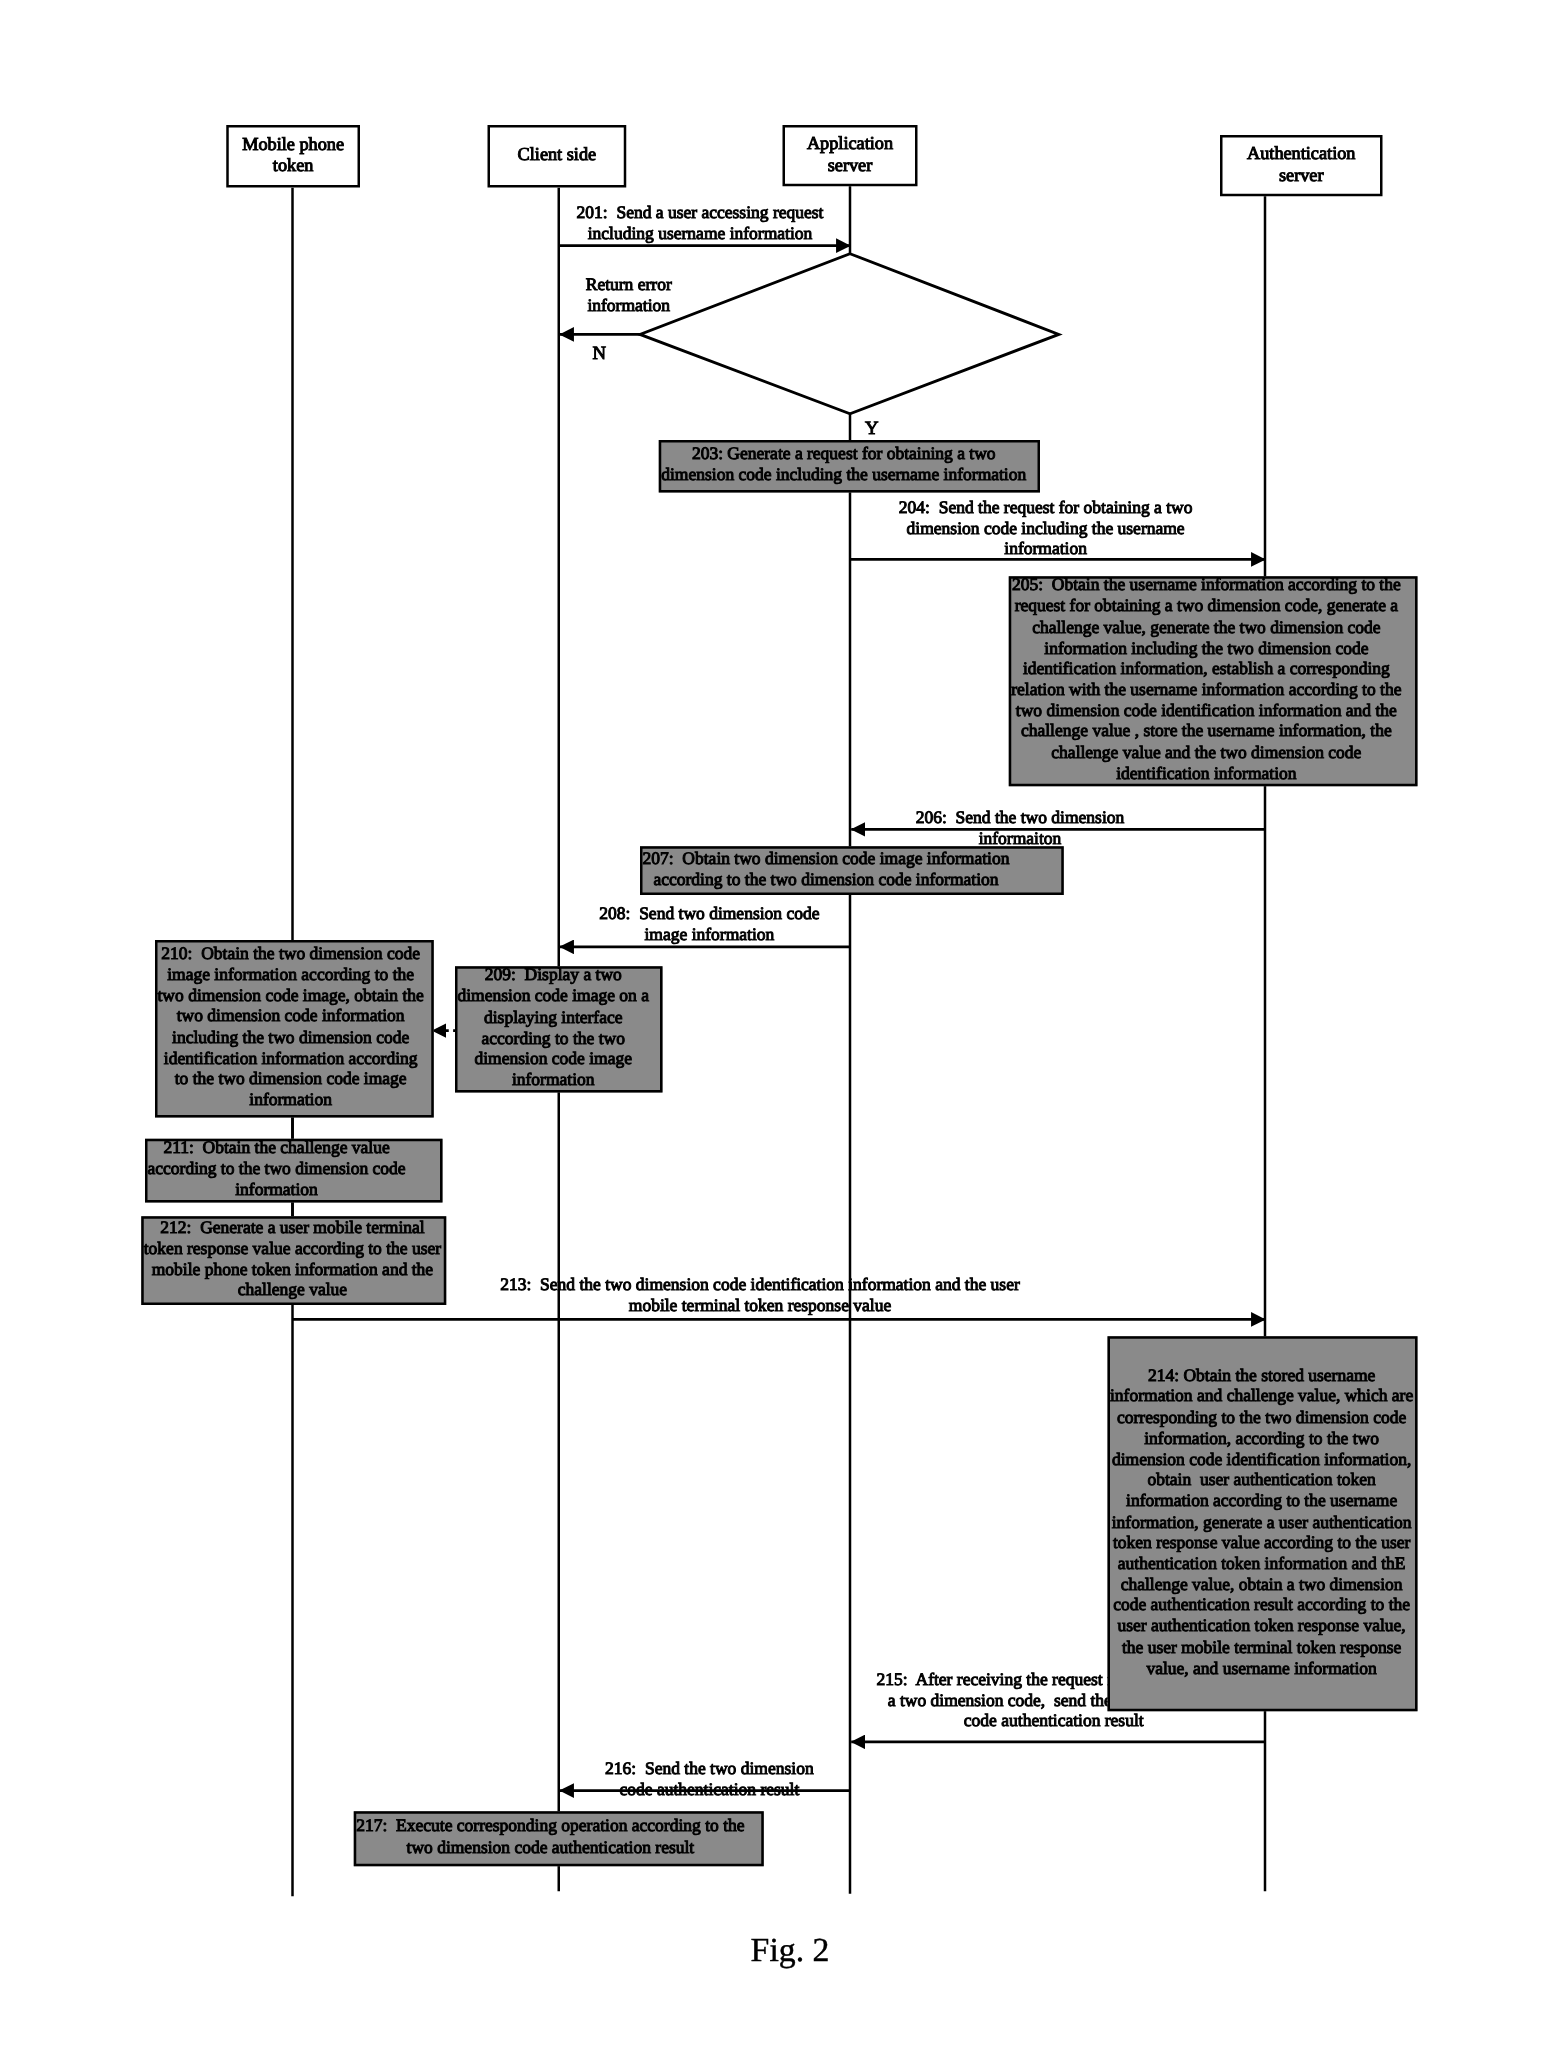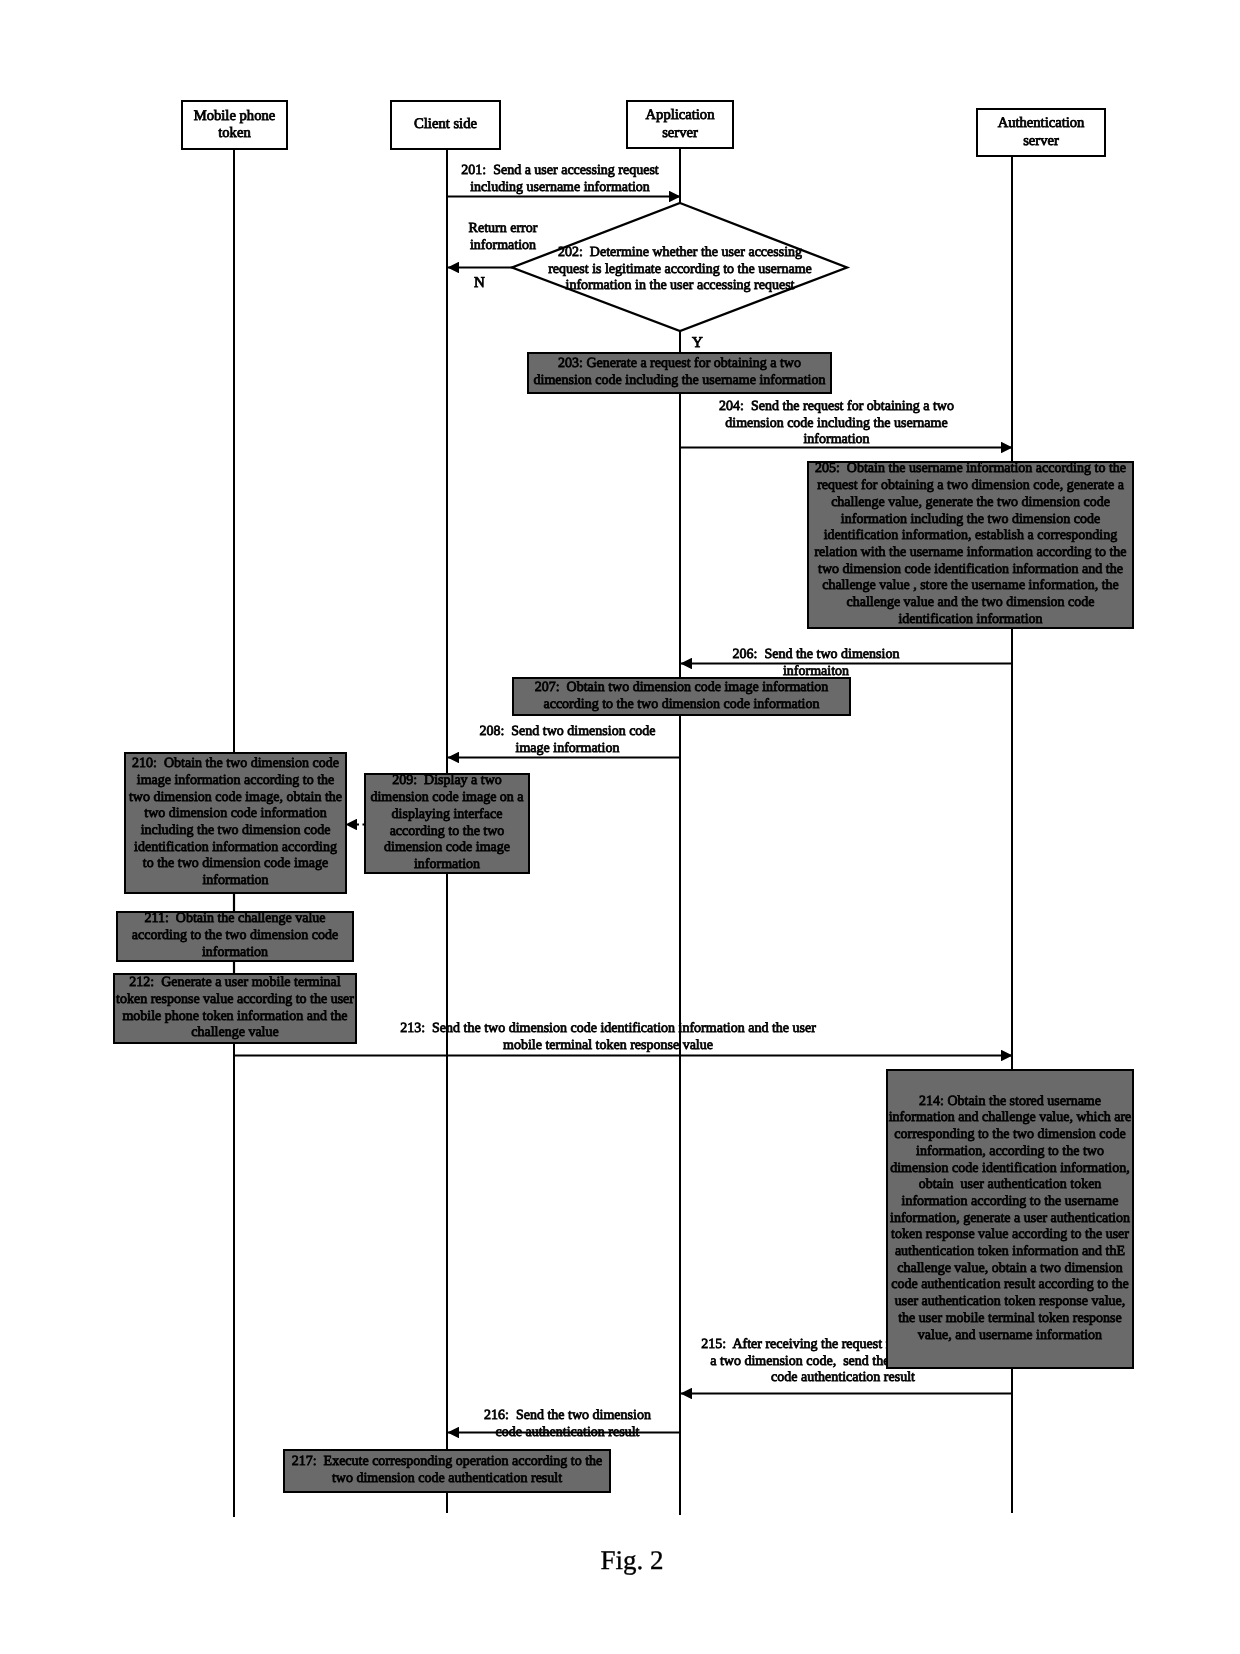--- a/index.html
+++ b/index.html
@@ -6,22 +6,22 @@
   body{width:1240px;height:1654px;background:#fff;color:#000;
        font-family:"Liberation Serif",serif;
        -webkit-text-stroke:0.78px #000;-webkit-font-smoothing:antialiased;
        text-rendering:geometricPrecision;}
   #stage{position:relative;width:1240px;height:1654px;overflow:hidden;background:#fff;
          filter:grayscale(1);}
   svg#lines{position:absolute;left:0;top:0;width:1240px;height:1654px;}
   .hdr{position:absolute;border:2px solid #000;background:#fff;box-sizing:border-box;
        display:flex;align-items:center;justify-content:center;text-align:center;
        font-size:14.6px;line-height:17.5px;-webkit-text-stroke:0.8px #000;}
-  .pbox{position:absolute;border:2px solid #000;background:#4d7c0f;box-sizing:border-box;
-        display:flex;align-items:center;justify-content:center;text-align:center;
+  .pbox{position:absolute;border:2px solid #000;background:#0ea5e9;box-sizing:border-box;
+        display:flex;align-items:center;justify-content:flex-start;text-align:center;
         font-size:14px;line-height:16.7px;}
   .msg{position:absolute;text-align:center;font-size:14px;line-height:16.7px;}
   .lbl{position:absolute;font-size:15px;line-height:17px;}
   .cap{position:absolute;font-size:27px;line-height:31px;text-align:center;-webkit-text-stroke:0.35px #000;}
   .dtext{position:absolute;text-align:center;font-size:14px;line-height:16.7px;}
   .pbox > div > div, .msg > div, .dtext > div{white-space:pre;}
   .pbox > div{line-height:16.7px;}
 </style>
 </head>
 <body>
@@ -111,25 +111,20 @@
   <div>mobile terminal token response value</div>
 </div>
 <div class="msg" style="left:677px;top:1337px;width:332px;">
   <div>215:  After receiving the request for authenticating</div>
   <div>a two dimension code,  send the two dimension</div>
   <div>code authentication result</div>
 </div>
 <div class="msg" style="left:451px;top:1396px;width:233px;margin-top:12px;">
   <div>216:  Send the two dimension</div>
   <div>code authentication result</div>
-</div>
-<div class="dtext" style="left:528px;top:245px;width:304px;">
-  <div>202:  Determine whether the user accessing</div>
-  <div>request is legitimate according to the username</div>
-  <div>information in the user accessing request</div>
 </div>
 <div class="pbox" style="left:527px;top:352px;width:305px;height:42px;">
 <div>
   <div>203: Generate a request for obtaining a two</div>
   <div>dimension code including the username information</div>
 </div>
 </div>
 <div class="pbox" style="left:807px;top:461px;width:327px;height:168px;">
 <div>
   <div>205:  Obtain the username information according to the</div>

